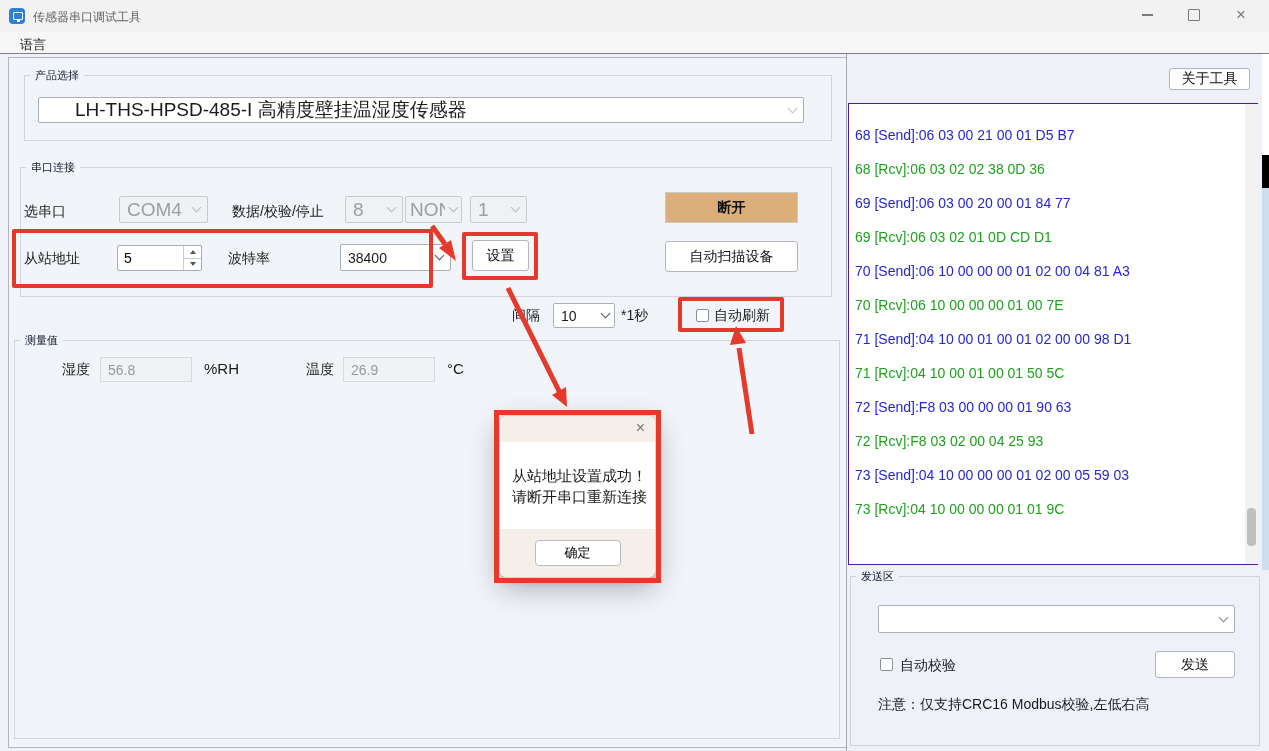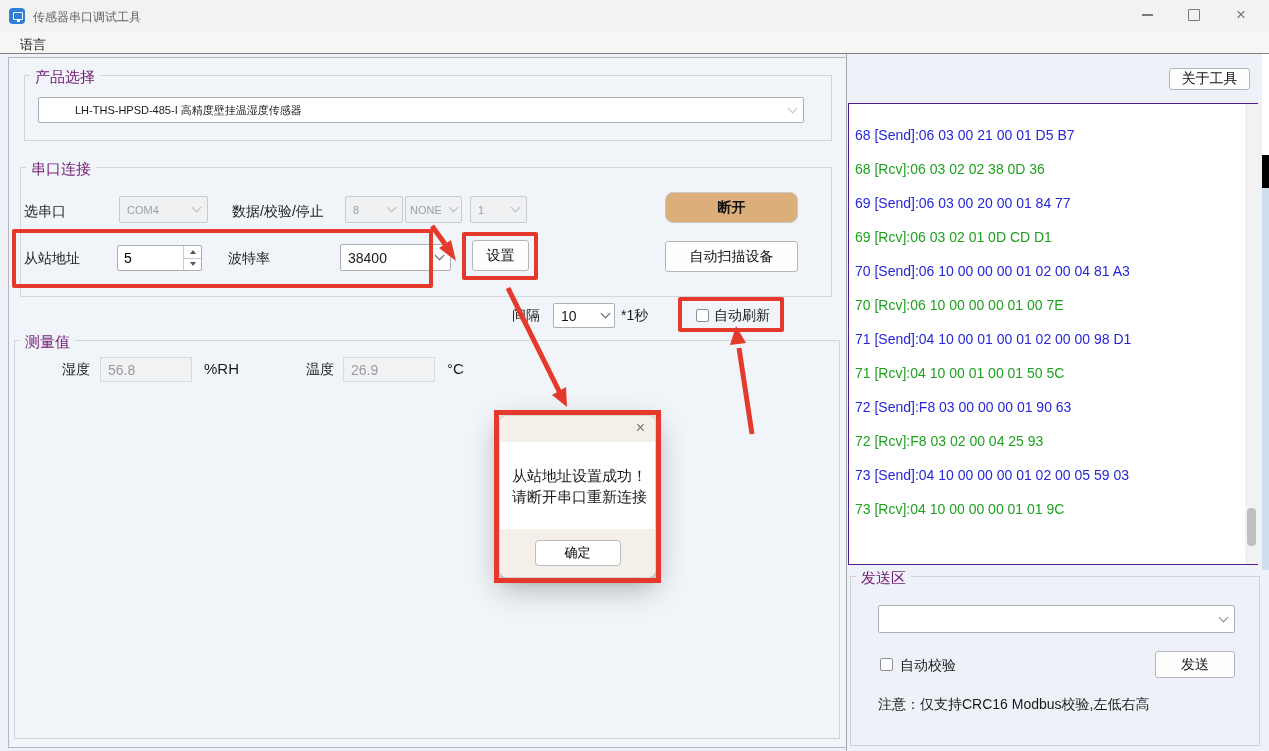--- a/index.html
+++ b/index.html
@@ -18,33 +18,33 @@
   .maxbox{width:10px;height:10px;border:1.3px solid #7a7a7a;border-radius:1px;}
   .closex{font-size:17px;line-height:10px;}
   .menubar{left:0;top:32px;width:1269px;height:21px;background:#f6f6f6;}
   .menuitem{left:16px;top:35px;font-size:13px;color:#111;padding:1px 4px;}
   .topline{left:0;top:53px;width:1269px;height:1px;background:#7f7f7f;}
   
   .leftpanel{left:8px;top:57px;width:837px;height:689px;background:#f1f5fa;border:1px solid #b3b6ba;}
   .rightpanel{left:846px;top:54px;width:416px;height:697px;background:#eef2f8;border-left:1px solid #a7aaae;}
   
   .gbox{border:1px solid #d2d6da;}
-  .glabel{background:#f1f5fa;padding:0 5px;font-size:15px;color:#701a75;white-space:nowrap;}
+  .glabel{background:#f1f5fa;padding:0 5px;font-size:11px;color:#0f172a;white-space:nowrap;}
   .glabel.r{background:#eef2f8;}
   
   .lbl{font-size:14px;color:#1a1a1a;white-space:nowrap;}
-  .combo{background:#fff;border:1px solid #abb0b5;display:flex;align-items:center;font-size:11px;color:#1a1a1a;box-sizing:border-box;border-radius:2px;}
+  .combo{background:#fff;border:1px solid #abb0b5;display:flex;align-items:center;font-size:19px;color:#1a1a1a;box-sizing:border-box;border-radius:2px;}
   .combo .val{padding-left:7px;flex:1;white-space:nowrap;overflow:hidden;}
   .chevwrap{width:22px;display:flex;justify-content:center;align-items:center;align-self:stretch;}
   .chev{width:6px;height:6px;border-right:1.5px solid #7f8b99;border-bottom:1.5px solid #7f8b99;transform:rotate(45deg);margin-top:-4px;}
   .combo.disabled{background:#f0f1f2;color:#9aa0a6;border-color:#c8cbce;}
   .combo.disabled .chev{border-color:#b6babd;}
   .btn{background:#fefefe;border:1px solid #b3b7bb;border-radius:3px;font-size:14px;color:#111;
        display:flex;align-items:center;justify-content:center;box-sizing:border-box;}
-  .btn.warn{background:#dcae79;border-color:#c9c9c9;font-weight:bold;border-radius:8px;}
+  .btn.warn{background:#dcae79;border-color:#c9c9c9;font-weight:bold;border-radius:0;}
   .cb{width:13px;height:13px;background:#fff;border:1px solid #8b8f94;border-radius:2px;box-sizing:border-box;}
   .field{background:#f1f2f3;border:1px solid #d7dadd;color:#97999c;font-size:14px;display:flex;align-items:center;padding-left:7px;box-sizing:border-box;}
   .spin{border:1px solid #a9adb2;background:#fff;display:flex;box-sizing:border-box;border-radius:2px;}
   .spin .sval{flex:1;font-size:14px;display:flex;align-items:center;padding-left:6px;}
   .spinbtns{width:17px;border-left:1px solid #c9ccd0;display:flex;flex-direction:column;}
   .sb{flex:1;display:flex;align-items:center;justify-content:center;}
   .sb.up{border-bottom:1px solid #c9ccd0;}
   .tri-up{width:0;height:0;border-left:3px solid transparent;border-right:3px solid transparent;border-bottom:4px solid #555;}
   .tri-dn{width:0;height:0;border-left:3px solid transparent;border-right:3px solid transparent;border-top:4px solid #555;}
   

